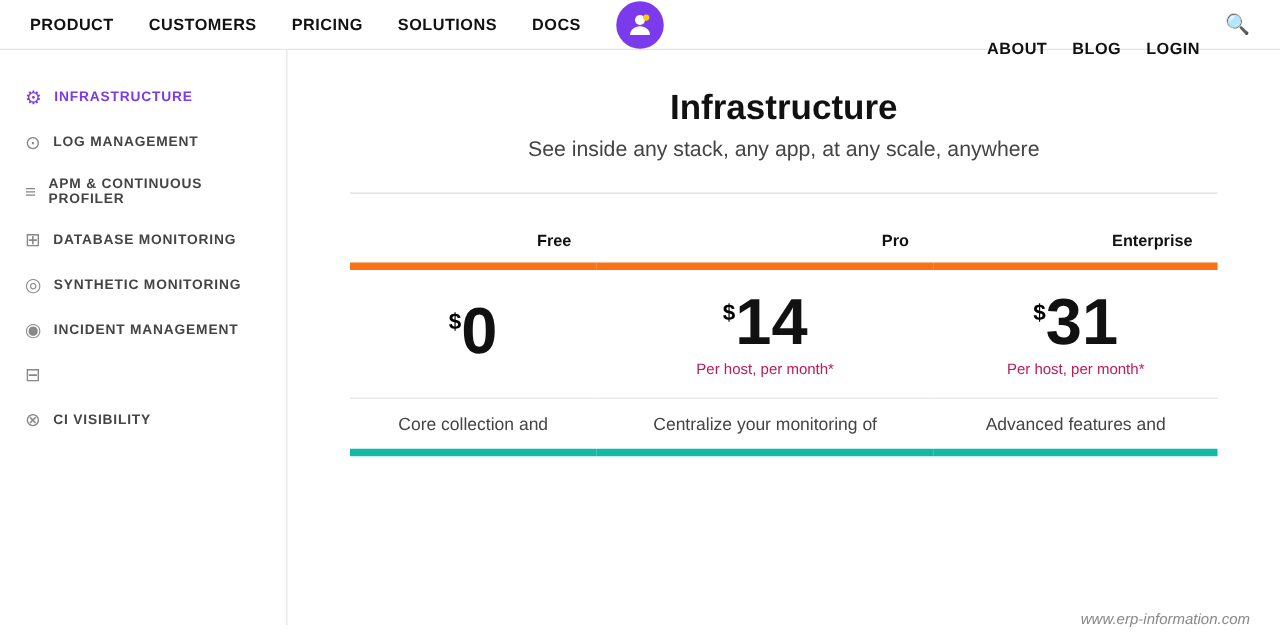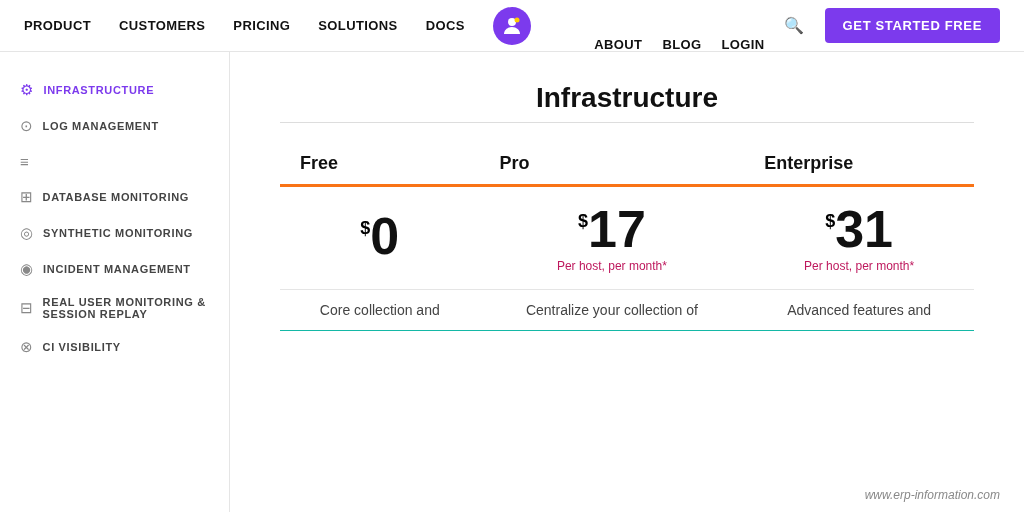--- a/index.html
+++ b/index.html
@@ -1,21 +1,21 @@
 <!DOCTYPE html>
 <html><head>
   <meta charset="utf-8">
   <style>
     * { margin: 0; padding: 0; box-sizing: border-box; }
     body { font-family: -apple-system, BlinkMacSystemFont, 'Segoe UI', sans-serif; background: #fff; width: 1024px; height: 512px; overflow: hidden; }
 
     
     nav {
       display: flex; align-items: center; justify-content: space-between;
-      padding: 0 24px; height: 52px; background: #fff;
+      padding: 0 24px; height: 40px; background: #fff;
       border-bottom: 1px solid #e5e5e5;
     }
     .nav-left { display: flex; align-items: center; gap: 28px; }
     .nav-left a {
       font-size: 13px; font-weight: 600; color: #111; text-decoration: none;
       letter-spacing: 0.03em; text-transform: uppercase;
     }
     .nav-logo {
       position: absolute; left: 50%; transform: translateX(-50%);
       display: flex; align-items: center;
@@ -62,32 +62,32 @@
       margin-bottom: 8px;
     }
     .main-subtitle {
       text-align: center; font-size: 17px; color: #444; margin-bottom: 24px;
     }
     .divider { border: none; border-top: 1px solid #ddd; margin-bottom: 20px; }
 
     
     .pricing-table { width: 100%; border-collapse: collapse; }
     .pricing-table th {
-      font-size: 18px; font-weight: 700; color: #111; padding: 10px 20px;
-      text-align: left; border-bottom: 3px solid #f97316;
+      font-size: 13px; font-weight: 700; color: #111; padding: 10px 20px;
+      text-align: right; border-bottom: 6px solid #f97316;
     }
     .price-row td {
       padding: 16px 20px; text-align: center; vertical-align: middle;
       border-bottom: 1px solid #e5e5e5;
     }
     .price-display { display: flex; align-items: flex-start; justify-content: center; }
     .price-dollar { font-size: 18px; font-weight: 700; margin-top: 8px; }
     .price-number { font-size: 52px; font-weight: 700; line-height: 1; color: #111; }
     .price-sub { font-size: 12px; color: #be185d; margin-top: 4px; }
-    .desc-row td { padding: 12px 20px; text-align: center; font-size: 14px; color: #444; border-bottom: 1px solid #14b8a6; }
+    .desc-row td { padding: 12px 20px; text-align: center; font-size: 14px; color: #444; border-bottom: 6px solid #14b8a6; }
 
     
     .watermark {
       position: absolute; bottom: 10px; right: 24px;
       font-size: 12px; color: #888; font-style: italic;
     }
   </style>
 </head>
 <body>
 
@@ -106,62 +106,62 @@
         <path d="M4 20c0-4 3.6-7 8-7s8 3 8 7"></path>
         <circle cx="17" cy="6" r="2.5" fill="#ffcc00"></circle>
       </svg>
     </div>
   </div>
   <div class="nav-right">
     <a>ABOUT</a>
     <a>BLOG</a>
     <a>LOGIN</a>
     <span class="search-icon">🔍</span>
-    <button class="btn-get-started">GET STARTED FREE</button>
   </div>
 </nav>
 
 <div class="body-container">
 
   <aside class="sidebar">
     <a class="sidebar-item active">
       <span class="s-icon">⚙</span>
       <span class="sidebar-label">INFRASTRUCTURE</span>
     </a>
     <a class="sidebar-item">
       <span class="s-icon">⊙</span>
       <span class="sidebar-label">LOG MANAGEMENT</span>
     </a>
     <a class="sidebar-item">
       <span class="s-icon">≡</span>
+      <span class="sidebar-label">APM &amp; CONTINUOUS PROFILER</span>
     </a>
     <a class="sidebar-item">
       <span class="s-icon">⊞</span>
       <span class="sidebar-label">DATABASE MONITORING</span>
     </a>
     <a class="sidebar-item">
       <span class="s-icon">◎</span>
       <span class="sidebar-label">SYNTHETIC MONITORING</span>
     </a>
     <a class="sidebar-item">
       <span class="s-icon">◉</span>
       <span class="sidebar-label">INCIDENT MANAGEMENT</span>
     </a>
     <a class="sidebar-item">
       <span class="s-icon">⊟</span>
-      <span class="sidebar-label">REAL USER MONITORING &amp; SESSION REPLAY</span>
     </a>
     <a class="sidebar-item">
       <span class="s-icon">⊗</span>
       <span class="sidebar-label">CI VISIBILITY</span>
     </a>
   </aside>
 
   <main class="main-content">
     <h1 class="main-title">Infrastructure</h1>
+    <p class="main-subtitle">See inside any stack, any app, at any scale, anywhere</p>
     <hr class="divider">
 
     <table class="pricing-table">
       <thead>
         <tr>
           <th>Free</th>
           <th>Pro</th>
           <th>Enterprise</th>
         </tr>
       </thead>
@@ -170,35 +170,35 @@
           <td>
             <div class="price-display">
               <span class="price-dollar">$</span>
               <span class="price-number">0</span>
             </div>
             <div class="price-sub"></div>
           </td>
           <td>
             <div class="price-display">
               <span class="price-dollar">$</span>
-              <span class="price-number">17</span>
+              <span class="price-number">14</span>
             </div>
             <div class="price-sub">Per host, per month*</div>
           </td>
           <td>
             <div class="price-display">
               <span class="price-dollar">$</span>
               <span class="price-number">31</span>
             </div>
             <div class="price-sub">Per host, per month*</div>
           </td>
         </tr>
         <tr class="desc-row">
           <td>Core collection and</td>
-          <td>Centralize your collection of</td>
+          <td>Centralize your monitoring of</td>
           <td>Advanced features and</td>
         </tr>
       </tbody>
     </table>
   </main>
 </div>
 
 <div class="watermark">www.erp-information.com</div>
 
 </body></html>

